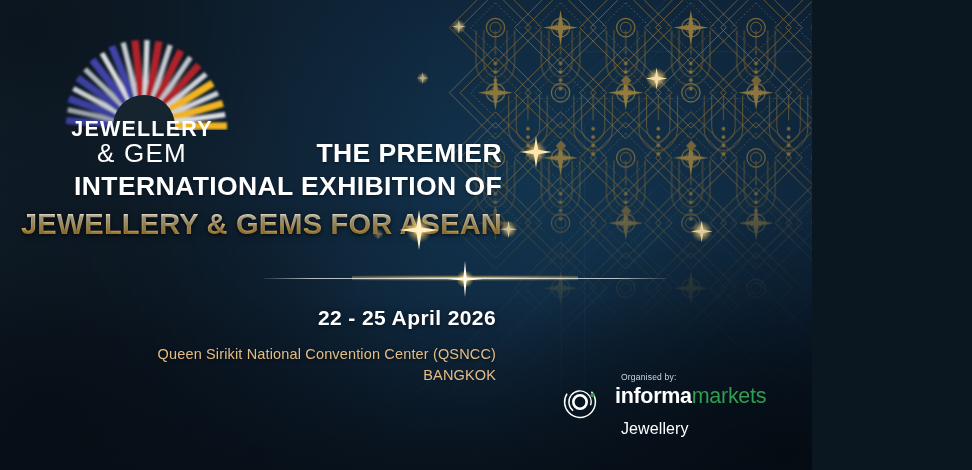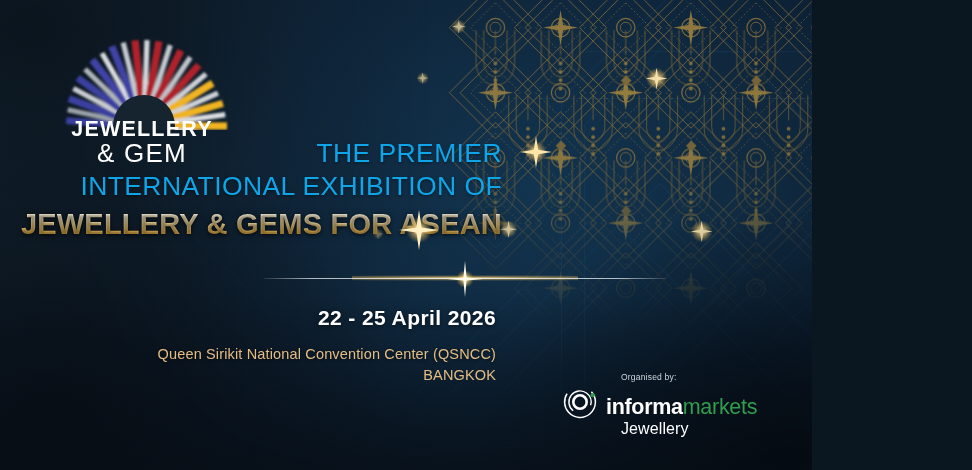--- a/index.html
+++ b/index.html
@@ -52,22 +52,22 @@
   .lg-l1 { font-size:21.5px; font-weight:bold; letter-spacing:1.2px; line-height:23px; }
   .lg-l2 { font-size:26px; font-weight:normal; letter-spacing:1.2px; line-height:25px; }
   .lg-l3 { font-size:13.5px; letter-spacing:1.1px; line-height:20px; margin-top:2px; }
   .lg-l3 b { font-weight:bold; }
   .lg-l3 span { font-weight:300; }
 
   
   #headline { position:absolute; right:310px; top:138px; width:0; }
   .hl-line {
     position:absolute; right:0; white-space:nowrap;
-    font-weight:400; letter-spacing:.4px;
-    color:#0ea5e9;
+    font-weight:700; letter-spacing:.4px;
+    color:#ffffff;
     text-shadow:0 1px 3px rgba(0,0,0,.45);
   }
   .hl1 { top:0;  font-size:26.5px; }
   .hl2 { top:33px; font-size:26.5px; }
   .hl3 {
     top:70px; font-size:29px; font-weight:bold; letter-spacing:.2px;
     background:linear-gradient(to bottom, #fffdf3 0%, #fdf3d5 22%, #f0d38f 50%, #e0ad47 76%, #d99f2d 100%);
     -webkit-background-clip:text; background-clip:text;
     -webkit-text-fill-color:transparent; color:transparent;
     filter:drop-shadow(0 1px 3px rgba(0,0,0,.5));
@@ -90,21 +90,21 @@
   .dt-venue {
     font-size:14.5px; color:#e4bd84; letter-spacing:.15px; line-height:21px;
     margin-top:13px; text-shadow:0 1px 3px rgba(0,0,0,.45);
   }
   .dt-city { font-size:14.5px; color:#e4bd84; letter-spacing:.15px; line-height:21px; }
 
   
   #organiser { position:absolute; right:34px; bottom:32px; width:215px; }
   .org-by { font-size:8.5px; color:#cfd8e0; letter-spacing:.2px; text-align:left;
             margin-left:58px; margin-bottom:3px; }
-  .org-row { display:flex; align-items:flex-end; gap:9px; }
+  .org-row { display:flex; align-items:flex-start; gap:18px; }
   .org-mark { width:34px; height:34px; flex:0 0 34px; }
   .org-word { font-size:21.5px; line-height:23px; letter-spacing:-.3px; white-space:nowrap; }
   .org-word .w1 { color:#ffffff; font-weight:bold; }
   .org-word .w2 { color:#2f9e4f; font-weight:400; }
   .org-sub { font-size:16px; color:#ffffff; font-weight:400; margin-left:58px; margin-top:1px; letter-spacing:.1px; }
 </style>
 </head>
 <body>
 
 <div id="banner">

